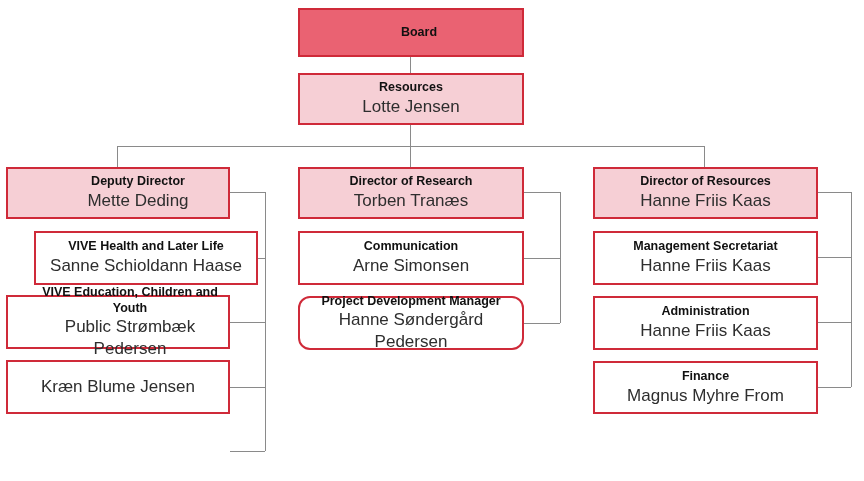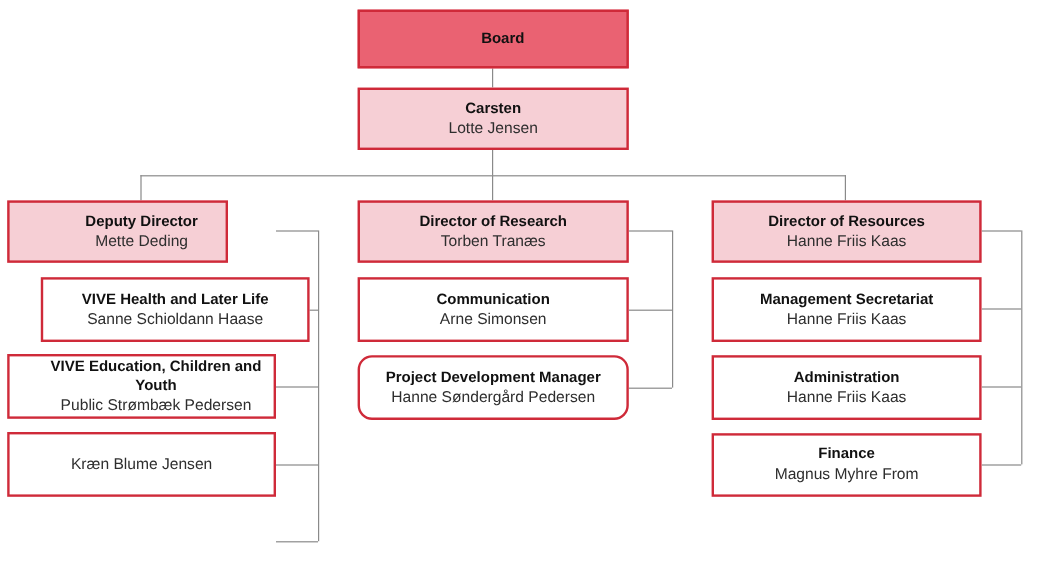--- a/index.html
+++ b/index.html
@@ -22,21 +22,21 @@
     padding:2px 8px;
     background:#ffffff;
   }
   .node .t{
     font-weight:bold;
     font-size:12.5px;
     line-height:1.26;
     color:#111111;
   }
   .node .n{
-    font-size:13px;
+    font-size:17px;
     line-height:1.26;
     color:#2e2e2e;
   }
   .fill-dark{background:#ea6272;padding-left:24px;}
   .fill-light{background:#f6cfd5;}
   .line{position:absolute;background:#8a8a8a;}
   .line.h{height:1px;}
   .line.v{width:1px;}
 </style>
 </head>
@@ -67,25 +67,25 @@
   <div class="line h" style="left:818px;top:192px;width:33px;"></div>
   <div class="line h" style="left:818px;top:257px;width:33px;"></div>
   <div class="line h" style="left:818px;top:322px;width:33px;"></div>
   <div class="line h" style="left:818px;top:387px;width:33px;"></div>
 
   <div class="node fill-dark" style="left:298px;top:8px;width:226px;height:49px;">
     <div class="t">Board</div>
   </div>
 
   <div class="node fill-light" style="left:298px;top:73px;width:226px;height:52px;">
-    <div class="t">Carsten</div>
+    <div class="t">Resources</div>
     <div class="n">Lotte Jensen</div>
   </div>
 
-  <div class="node fill-light" style="left:6px;top:167px;width:184px;height:52px;padding-left:48px;">
+  <div class="node fill-light" style="left:6px;top:167px;width:224px;height:52px;padding-left:48px;">
     <div class="t">Deputy Director</div>
     <div class="n">Mette Deding</div>
   </div>
   <div class="node" style="left:6px;top:231px;width:224px;height:54px;margin-left:28px;">
     <div class="t">VIVE Health and Later Life</div>
     <div class="n">Sanne Schioldann Haase</div>
   </div>
   <div class="node" style="left:6px;top:295px;width:224px;height:54px;padding-left:32px;">
     <div class="t">VIVE Education, Children and Youth</div>
     <div class="n">Public Strømbæk Pedersen</div>

